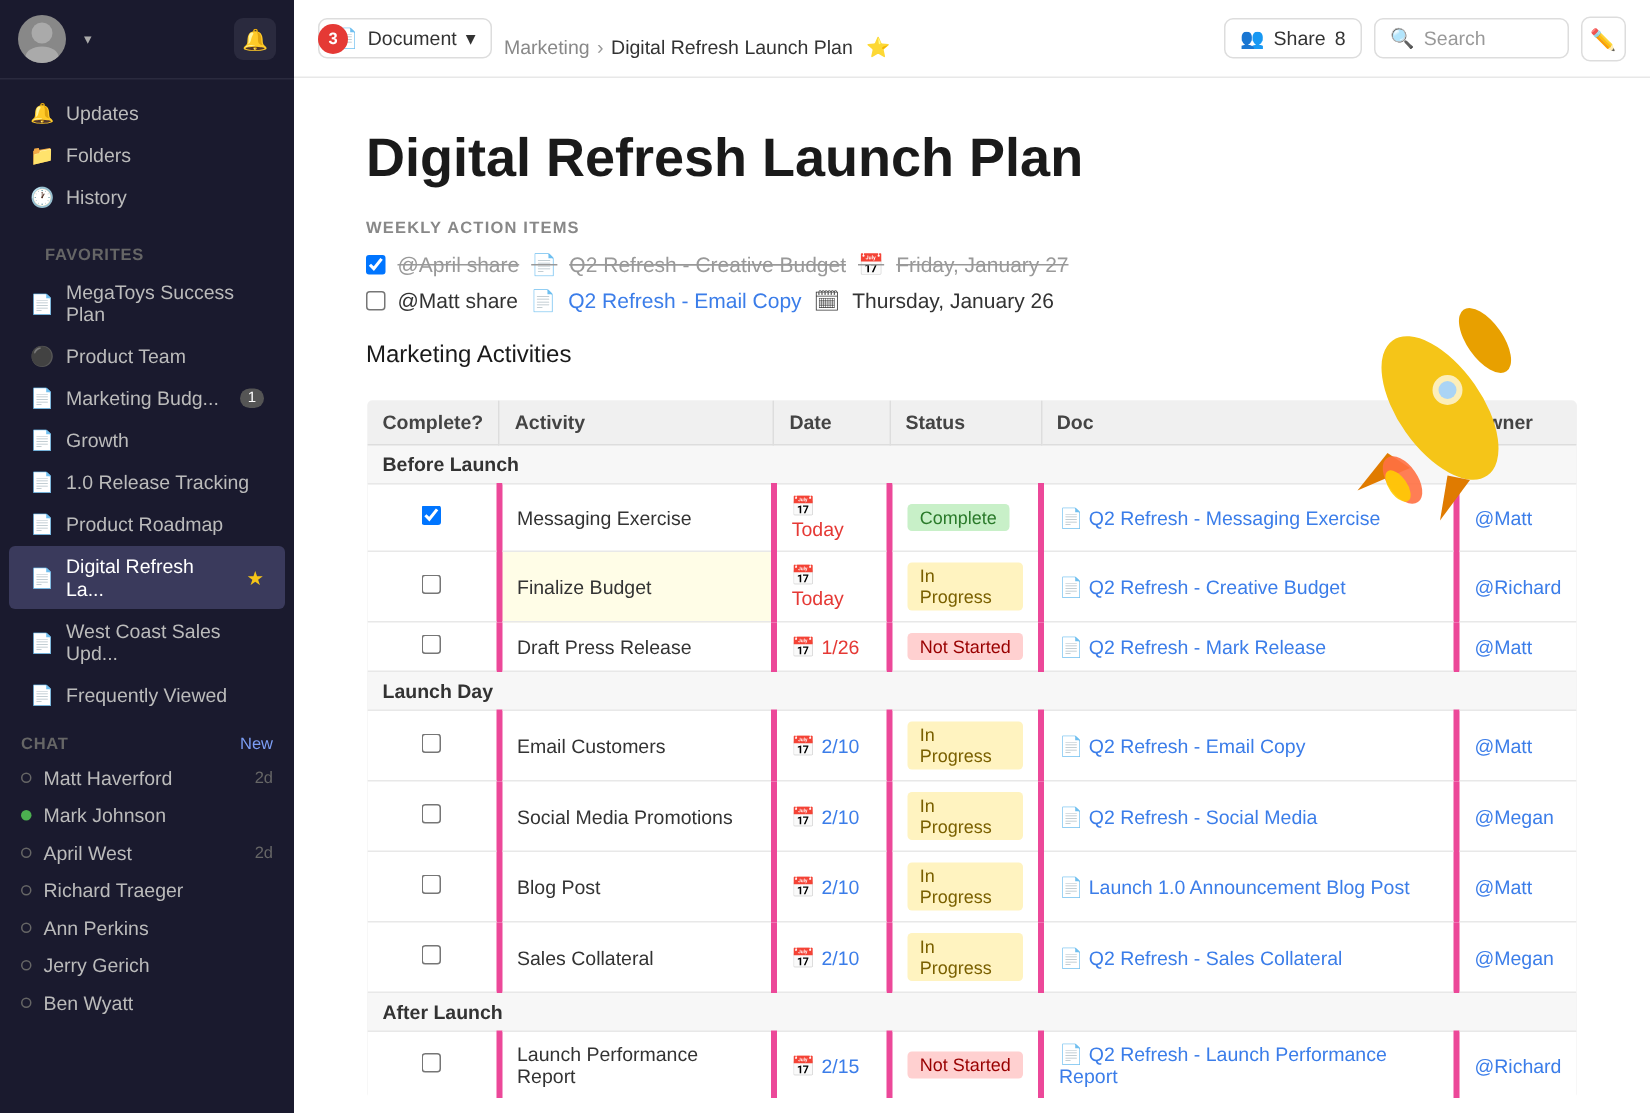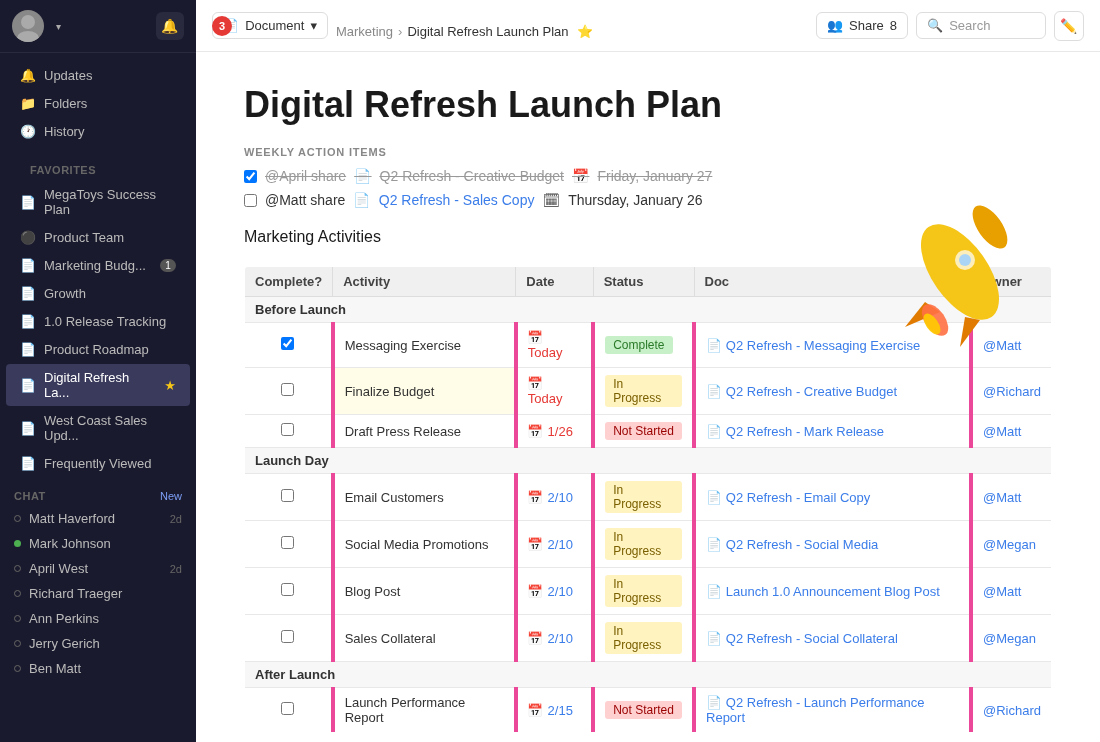--- a/index.html
+++ b/index.html
@@ -260,21 +260,21 @@
     <div class="chat-user">
       <span class="dot dot-offline"></span>
       <span>Ann Perkins</span>
     </div>
     <div class="chat-user">
       <span class="dot dot-offline"></span>
       <span>Jerry Gerich</span>
     </div>
     <div class="chat-user">
       <span class="dot dot-offline"></span>
-      <span>Ben Matt</span>
+      <span>Ben Wyatt</span>
     </div>
   </div>
 </div>
 
 <div id="main">
 
   <div class="topbar">
     <div class="topbar-left">
       <button class="btn-doc">
         <span>📄</span>
@@ -336,21 +336,21 @@
         <span>@April share</span>
         <span>📄</span>
         <a class="action-link" style="text-decoration:line-through; color:#999;" href="#">Q2 Refresh - Creative Budget</a>
         <span>📅</span>
         <span>Friday, January 27</span>
       </div>
       <div class="action-item-row">
         <input type="checkbox" style="">
         <span>@Matt share</span>
         <span>📄</span>
-        <a class="action-link" href="#">Q2 Refresh - Sales Copy</a>
+        <a class="action-link" href="#">Q2 Refresh - Email Copy</a>
         <span>🗓</span>
         <span>Thursday, January 26</span>
       </div>
     </div>
 
     <h2 class="section-heading">Marketing Activities</h2>
 
     <table class="activities-table">
       <thead>
         <tr>
@@ -417,21 +417,21 @@
           <td><span class="date-blue">📅 2/10</span></td>
           <td><span class="status-badge status-inprogress">In Progress</span></td>
           <td><a class="doc-link" href="#">📄 Launch 1.0 Announcement Blog Post</a></td>
           <td><a class="owner-link" href="#">@Matt</a></td>
         </tr>
         <tr>
           <td style="text-align:center;"><input type="checkbox" style=""></td>
           <td>Sales Collateral</td>
           <td><span class="date-blue">📅 2/10</span></td>
           <td><span class="status-badge status-inprogress">In Progress</span></td>
-          <td><a class="doc-link" href="#">📄 Q2 Refresh - Social Collateral</a></td>
+          <td><a class="doc-link" href="#">📄 Q2 Refresh - Sales Collateral</a></td>
           <td><a class="owner-link" href="#">@Megan</a></td>
         </tr>
 
         <tr class="group-row">
           <td colspan="6">After Launch</td>
         </tr>
         <tr>
           <td style="text-align:center;"><input type="checkbox" style=""></td>
           <td>Launch Performance Report</td>
           <td><span class="date-blue">📅 2/15</span></td>

